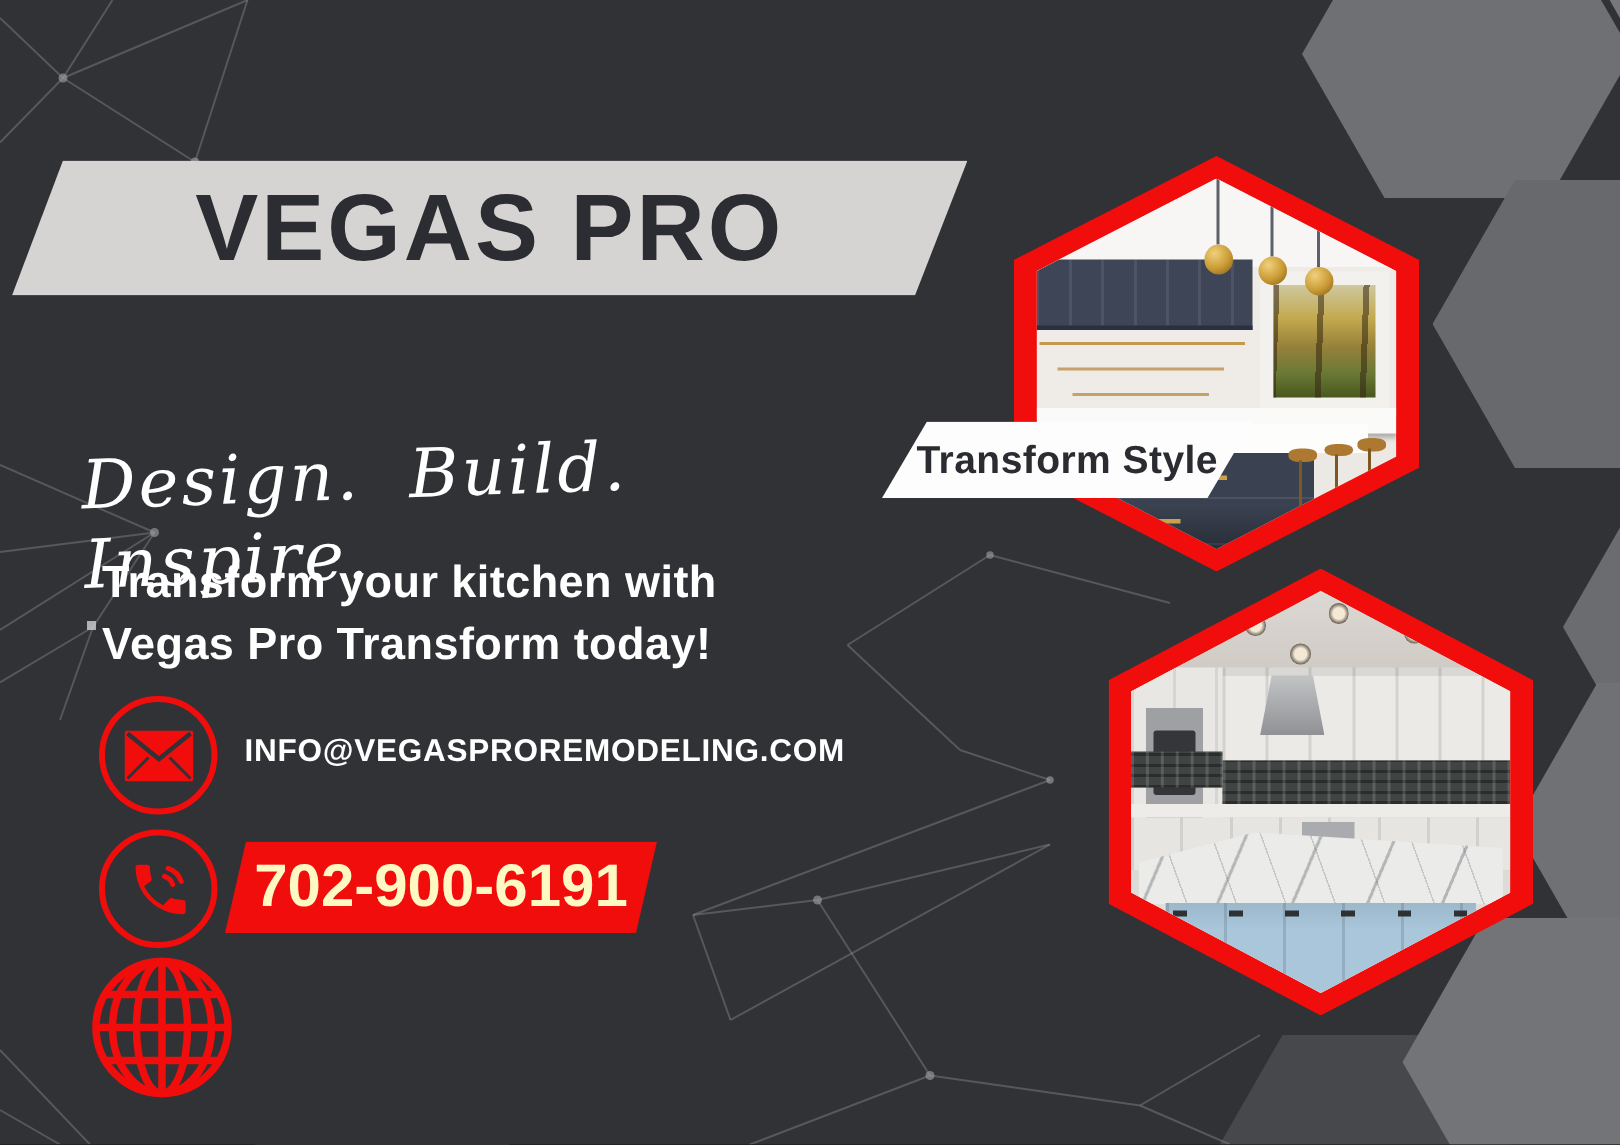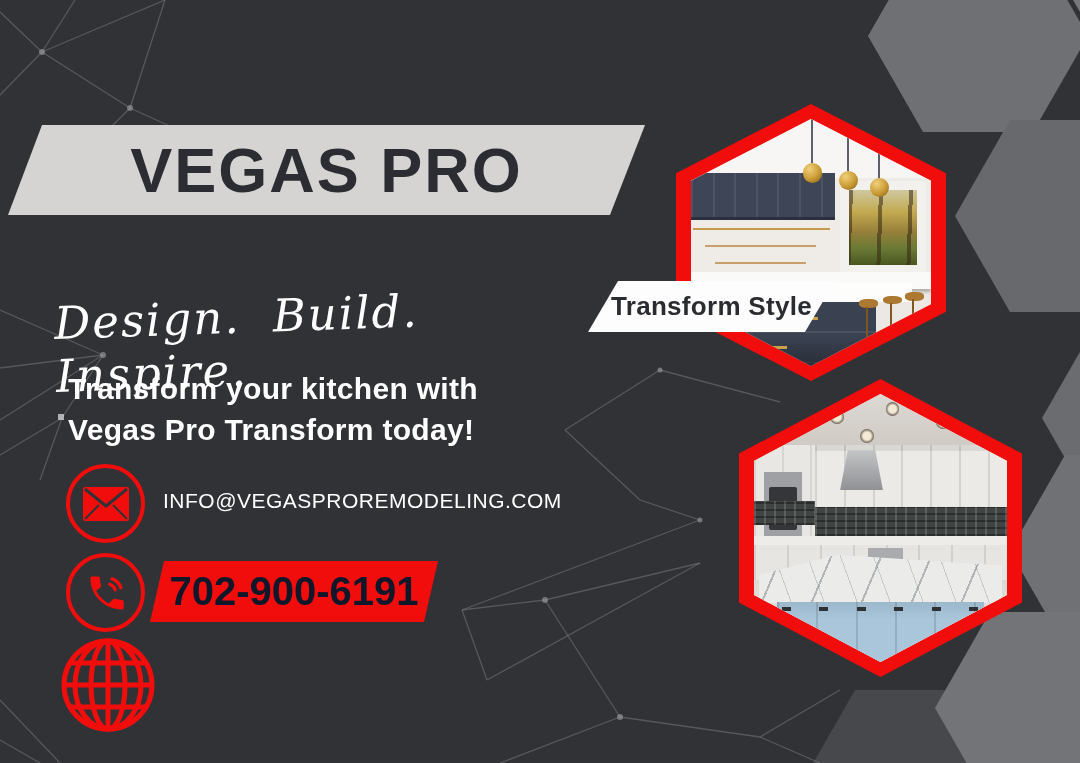--- a/index.html
+++ b/index.html
@@ -14,21 +14,21 @@
     position:absolute; width:220px; height:192px;
     clip-path:polygon(25% 0,75% 0,100% 50%,75% 100%,25% 100%,0 50%);
   }
   
   #mesh{ position:absolute; left:0; top:0; z-index:1; pointer-events:none; }
   #mesh line{ stroke:#8b8c90; stroke-opacity:.42; stroke-width:1.3; }
   #mesh circle{ fill:#9a9b9e; fill-opacity:.65; }
   #mesh rect{ fill:#cfd0d3; fill-opacity:.8; }
   
   #banner{
-    position:absolute; left:8px; top:125px; width:637px; height:90px; z-index:3;
+    position:absolute; left:8px; top:107px; width:637px; height:90px; z-index:3;
     background:#d6d4d2;
     clip-path:polygon(34px 0,100% 0,94.5% 100%,0 100%);
     display:flex; align-items:center; justify-content:center;
   }
   #banner .t{
     font-size:63px; font-weight:800; letter-spacing:2px; color:#2c2d32;
   }
   #remodeling{
     position:absolute; left:0; top:199px; width:640px; z-index:3;
     text-align:center; font-size:74px; font-weight:800; letter-spacing:-1px; color:#ffffff;
@@ -44,29 +44,29 @@
     font-size:30px; font-weight:700; line-height:41px; color:#ffffff; letter-spacing:.3px;
   }
   
   .cicon{ position:absolute; z-index:3; }
   .circ{
     width:79px; height:79px; border:4px solid #f20d0d; border-radius:50%;
     display:flex; align-items:center; justify-content:center;
   }
   #email-text{
     position:absolute; left:163px; top:489px; z-index:3;
-    font-size:21px; font-weight:400; letter-spacing:.5px; color:#ffffff;
+    font-size:21px; font-weight:700; letter-spacing:.5px; color:#ffffff;
   }
   #phone-banner{
     position:absolute; left:150px; top:561px; width:288px; height:61px; z-index:3;
     background:#f20d0d;
     clip-path:polygon(14px 0,100% 0,calc(100% - 14px) 100%,0 100%);
     display:flex; align-items:center; justify-content:center;
   }
-  #phone-banner .t{ font-size:40px; font-weight:800; color:#0f172a; letter-spacing:0; }
+  #phone-banner .t{ font-size:40px; font-weight:800; color:#fef9c3; letter-spacing:0; }
   #website-text{
     position:absolute; left:158px; top:663px; z-index:3;
     font-size:27px; font-weight:800; letter-spacing:2.5px; color:#ffffff;
   }
   
   .hexcard{ position:absolute; z-index:4; }
   .hexred{
     position:absolute; inset:0; background:#f20d0d;
     clip-path:polygon(50% 0,100% 25%,100% 75%,50% 100%,0 75%,0 25%);
   }

